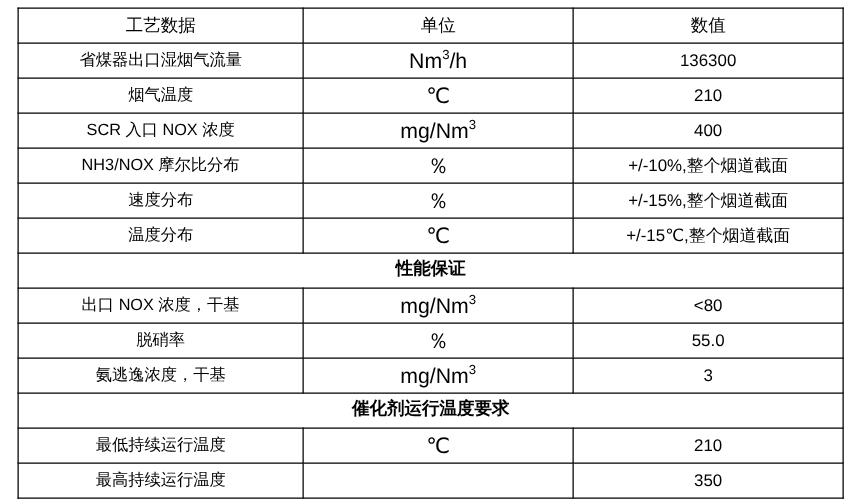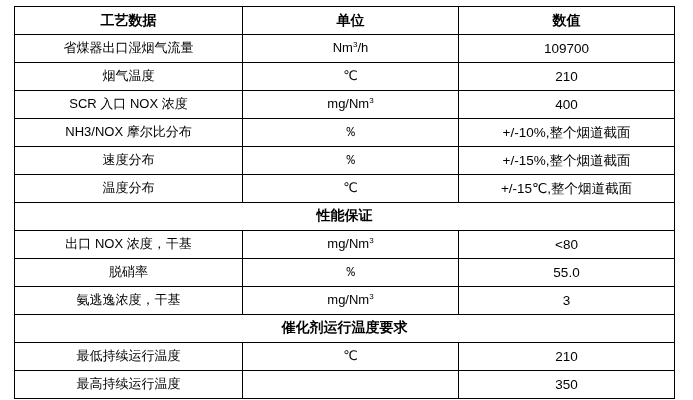--- a/index.html
+++ b/index.html
@@ -35,30 +35,30 @@
     height: 27px;
     text-align: center;
     vertical-align: middle;
     font-size: 13px;
     line-height: 1.15;
     padding: 0 2px;
     white-space: nowrap;
     overflow: hidden;
   }
   table.spec tr.header td {
-    font-weight: bold;
+    font-weight: normal;
     font-size: 14px;
   }
   table.spec td.section {
     font-weight: bold;
     font-size: 14px;
     font-family: Liberation Serif, serif;
   }
   table.spec td.unit {
-    font-size: 13px;
+    font-size: 17px;
   }
   table.spec td.value {
     font-size: 13.5px;
   }
   sup {
     font-size: 0.62em;
     vertical-align: super;
     line-height: 0;
   }
   .footnote {
@@ -87,21 +87,21 @@
     <tbody>
       <tr class="header">
         <td>工艺数据</td>
         <td>单位</td>
         <td>数值</td>
       </tr>
 
       <tr>
         <td>省煤器出口湿烟气流量</td>
         <td class="unit unit-cell"><span>Nm</span><sup>3</sup><span>/h</span></td>
-        <td class="value">109700</td>
+        <td class="value">136300</td>
       </tr>
 
       <tr>
         <td>烟气温度</td>
         <td class="unit unit-cell"><span>℃</span><sup></sup><span></span></td>
         <td class="value">210</td>
       </tr>
 
       <tr>
         <td>SCR 入口 NOX 浓度</td>

